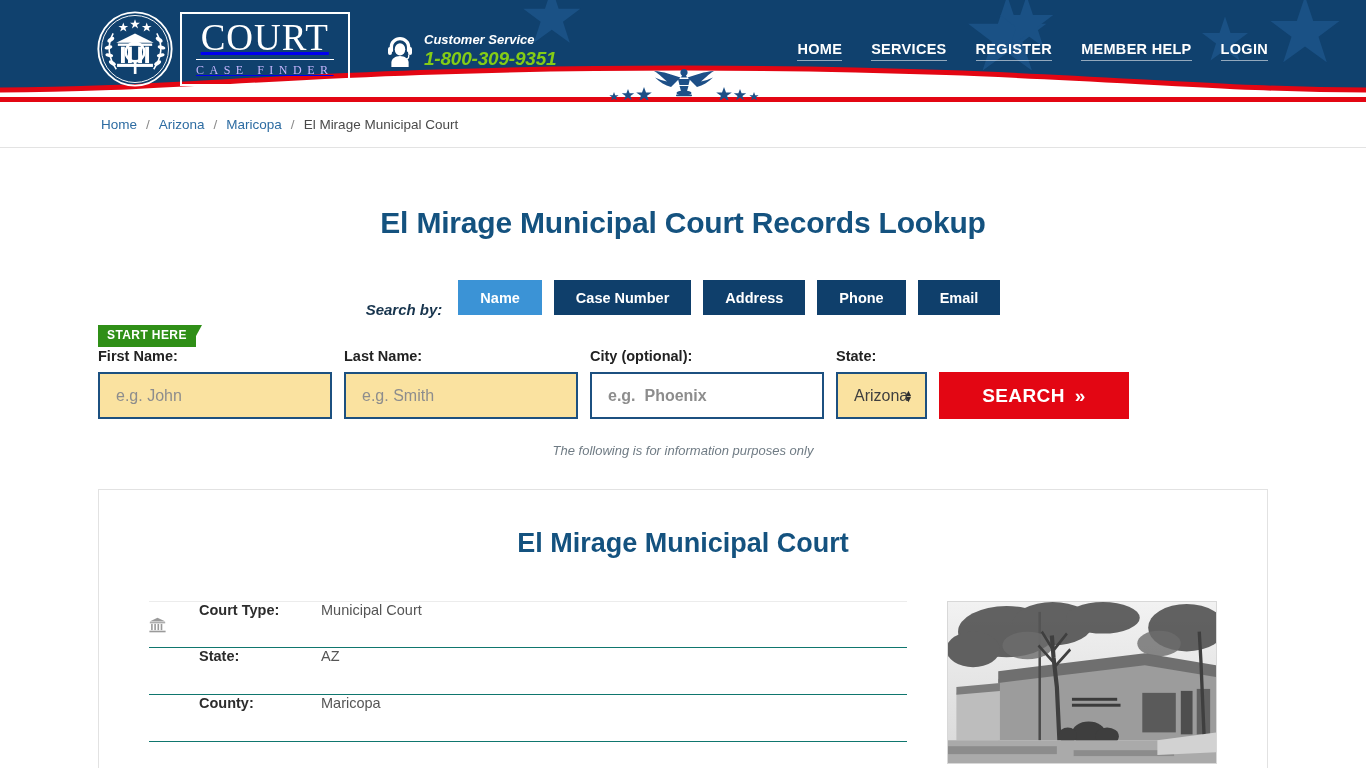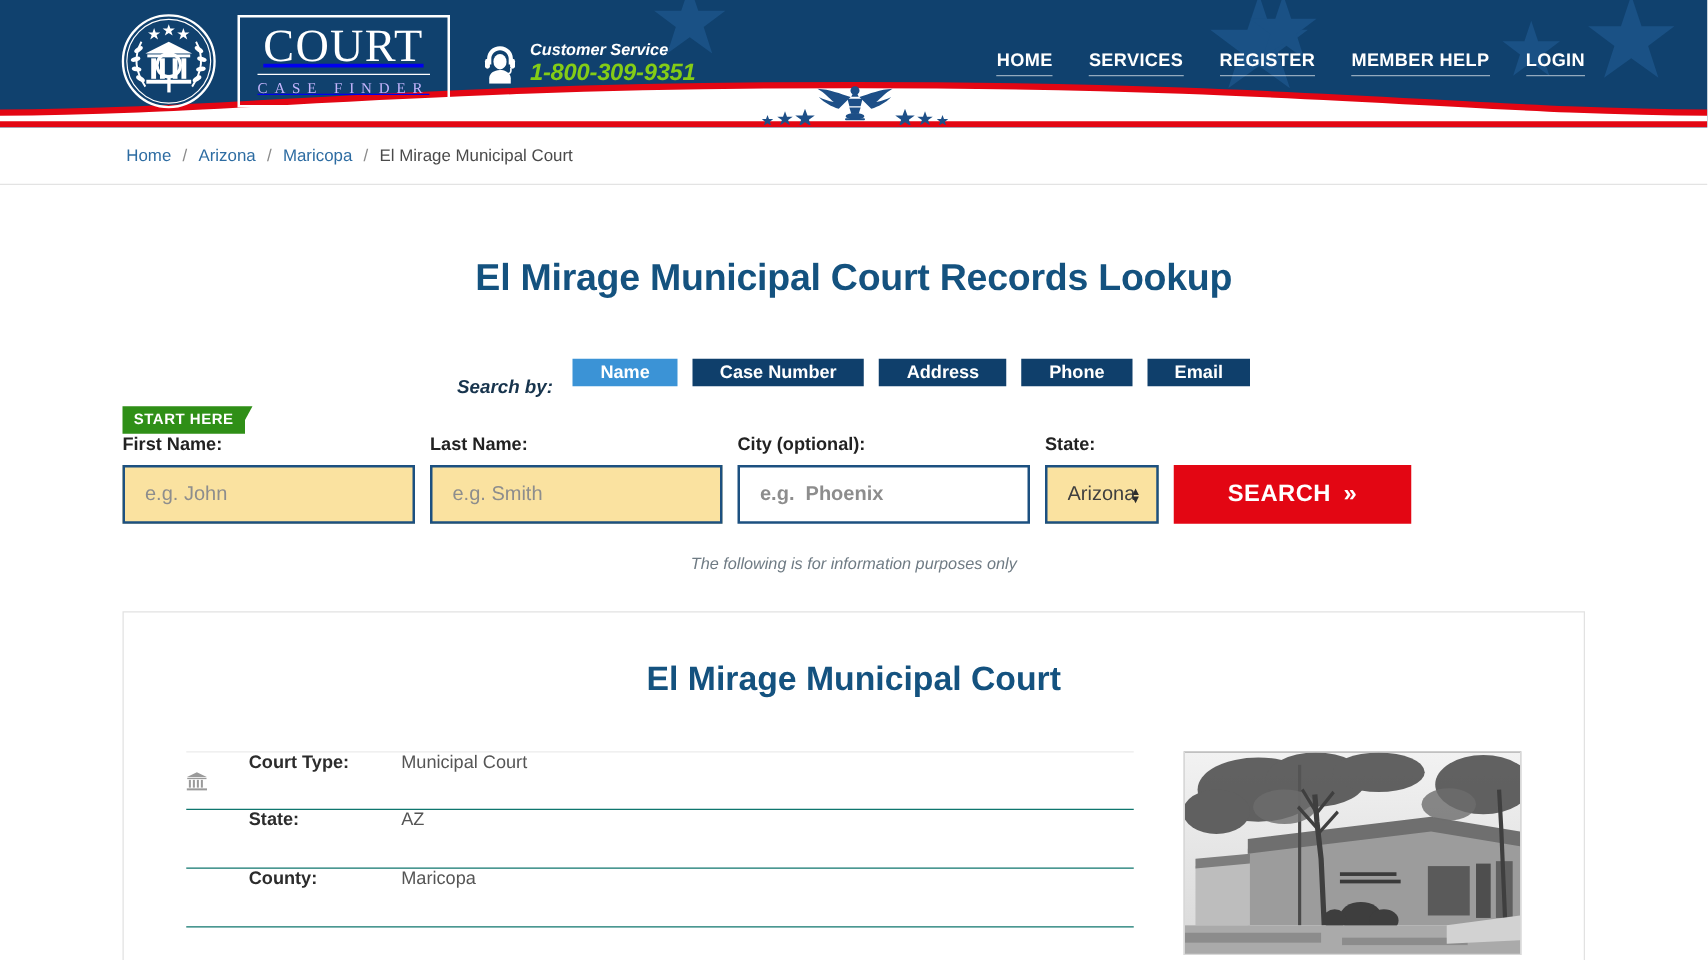--- a/index.html
+++ b/index.html
@@ -31,21 +31,21 @@
     height: 102px;
     z-index: 3;
   }
 
   
   .logo-block {
     position: absolute;
     left: 96px; top: 10px;
     display: flex;
     align-items: center;
-    gap: 16px;
+    gap: 6px;
   }
   .logo-seal { width: 78px; height: 78px; display: block; }
   .logo-wordbox {
     border: 2px solid #ffffff;
     padding: 5px 14px 6px 14px;
     display: flex;
     flex-direction: column;
     align-items: center;
   }
   .logo-word-main {
@@ -173,21 +173,21 @@
   }
   .searchby-label {
     font-size: 15px;
     font-weight: bold;
     font-style: italic;
     color: #17344d;
     margin-right: 4px;
     margin-top: 24px;
   }
   .tab-btn {
-    height: 22px;
+    height: 35px;
     padding: 0 22px;
     display: flex;
     align-items: center;
     justify-content: center;
     background: #0f3f6b;
     color: #ffffff;
     font-size: 14.5px;
     font-weight: bold;
     border: none;
     cursor: pointer;

